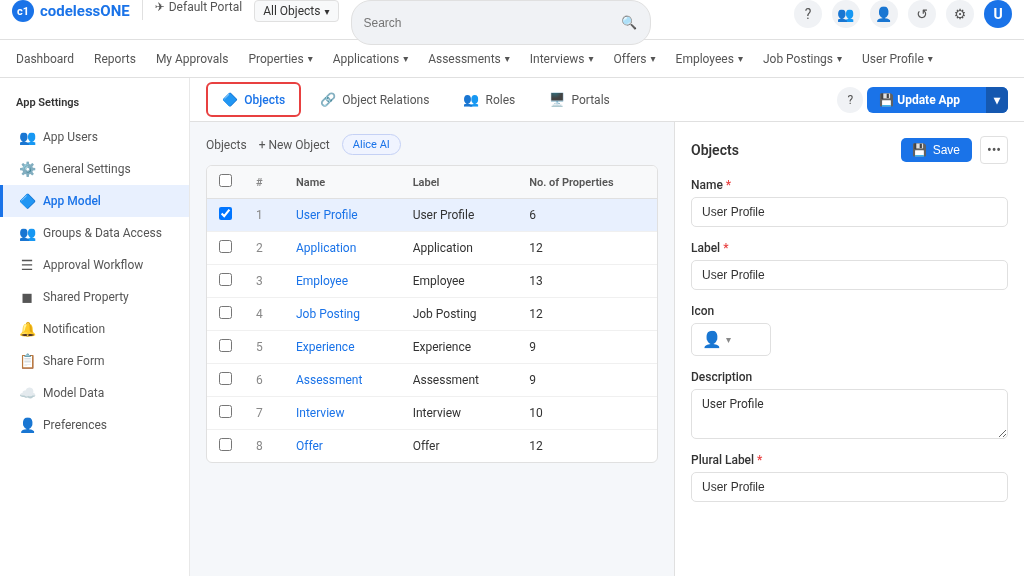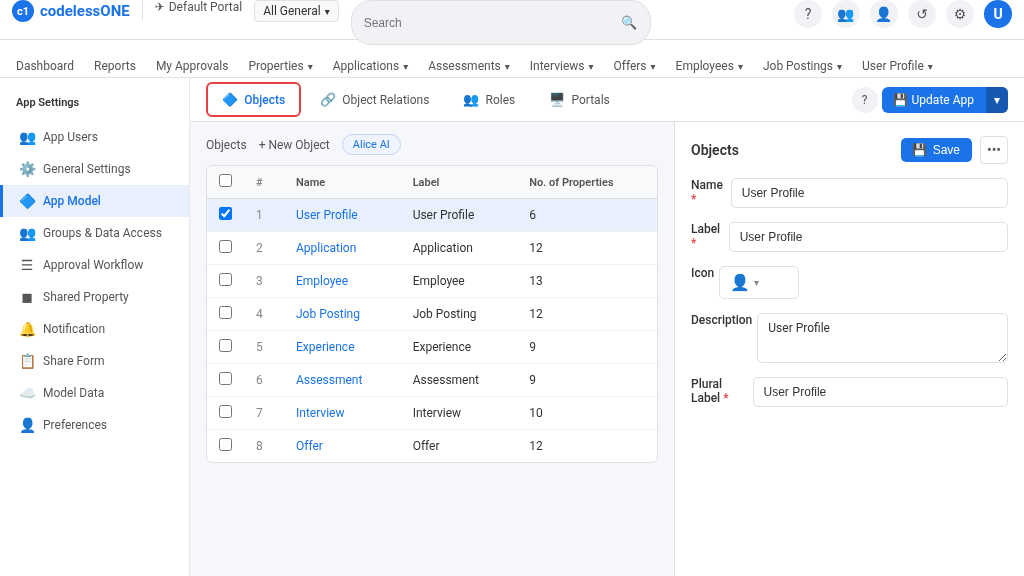--- a/index.html
+++ b/index.html
@@ -12,21 +12,21 @@
     .nav-divider { width: 1px; height: 20px; background: #e0e0e0; }
     .default-portal { display: flex; align-items: center; gap: 4px; font-size: 12px; color: #555; cursor: pointer; }
     .all-objects-btn { display: flex; align-items: center; gap: 4px; font-size: 12px; color: #333; border: 1px solid #e0e0e0; padding: 3px 8px; border-radius: 4px; cursor: pointer; background: #f8f9fa; }
     .search-box { flex: 1; display: flex; align-items: center; background: #f0f2f5; border: 1px solid #e0e0e0; border-radius: 20px; padding: 14px 12px; max-width: 300px; }
     .search-box input { background: none; border: none; outline: none; font-size: 12px; width: 100%; }
     .nav-icons { margin-left: auto; display: flex; align-items: center; gap: 10px; }
     .nav-icon { width: 28px; height: 28px; border-radius: 50%; background: #f0f2f5; display: flex; align-items: center; justify-content: center; cursor: pointer; color: #555; font-size: 14px; }
     .nav-icon.avatar { background: #1a73e8; color: white; font-weight: bold; }
 
     
-    .sub-nav { display: flex; align-items: flex-end; height: 38px; background: #fff; border-bottom: 1px solid #e0e0e0; padding: 0 16px; gap: 20px; }
+    .sub-nav { display: flex; align-items: center; height: 38px; background: #fff; border-bottom: 1px solid #e0e0e0; padding: 0 16px; gap: 20px; }
     .sub-nav-item { font-size: 12px; color: #555; cursor: pointer; padding: 4px 0; white-space: nowrap; display: flex; align-items: center; gap: 4px; }
     .sub-nav-item .chevron { font-size: 10px; }
 
     
     .main-layout { display: flex; height: calc(576px - 78px); }
 
     
     .sidebar { width: 190px; background: #fff; border-right: 1px solid #e8e8e8; padding: 12px 0; flex-shrink: 0; overflow-y: auto; }
     .sidebar-title { font-size: 11px; font-weight: 600; color: #333; padding: 6px 16px 12px; }
     .sidebar-item { display: flex; align-items: center; gap: 8px; padding: 8px 16px; cursor: pointer; font-size: 12px; color: #555; border-left: 3px solid transparent; }
@@ -36,21 +36,21 @@
     
     .content { flex: 1; background: #f5f7fa; overflow: hidden; display: flex; flex-direction: column; }
 
     
     .tab-bar { display: flex; align-items: center; background: #fff; border-bottom: 1px solid #e0e0e0; padding: 0 16px; height: 44px; gap: 4px; }
     .tab-item { display: flex; align-items: center; gap: 6px; padding: 8px 14px; border-radius: 6px; cursor: pointer; font-size: 12px; color: #555; border: 1px solid transparent; }
     .tab-item.active { background: #fff; border: 2px solid #e84040; color: #1a73e8; font-weight: 500; }
     .tab-icon { font-size: 13px; }
     .tab-spacer { flex: 1; }
     .help-icon { width: 26px; height: 26px; border-radius: 50%; background: #f0f2f5; display: flex; align-items: center; justify-content: center; font-size: 12px; cursor: pointer; color: #555; }
-    .update-app-btn { display: flex; align-items: center; gap: 0; background: #1a73e8; color: white; border: none; border-radius: 6px; cursor: pointer; font-size: 12px; font-weight: 400; overflow: hidden; }
+    .update-app-btn { display: flex; align-items: center; gap: 14px; background: #1a73e8; color: white; border: none; border-radius: 6px; cursor: pointer; font-size: 12px; font-weight: 700; overflow: hidden; }
     .update-app-main { padding: 6px 12px; }
     .update-app-arrow { padding: 6px 8px; background: #1558b0; }
 
     
     .objects-content { display: flex; flex: 1; overflow: hidden; }
     .objects-left { flex: 1; padding: 12px 16px; display: flex; flex-direction: column; gap: 10px; overflow: hidden; }
     .objects-toolbar { display: flex; align-items: center; gap: 12px; }
     .objects-label { font-size: 12px; color: #555; }
     .new-object-btn { display: flex; align-items: center; gap: 4px; font-size: 12px; color: #555; cursor: pointer; }
     .ai-btn { background: #f0f4ff; border: 1px solid #c5d1f5; color: #1a73e8; border-radius: 12px; padding: 3px 10px; font-size: 11px; cursor: pointer; }
@@ -68,21 +68,21 @@
     input[type=checkbox] { width: 13px; height: 13px; cursor: pointer; }
 
     
     .right-panel { width: 350px; background: #fff; border-left: 1px solid #e0e0e0; padding: 14px 16px; overflow-y: auto; display: flex; flex-direction: column; gap: 14px; }
     .panel-header { display: flex; align-items: center; justify-content: space-between; }
     .panel-title { font-size: 14px; font-weight: 600; color: #333; }
     .panel-actions { display: flex; align-items: center; gap: 8px; }
     .save-btn { display: flex; align-items: center; gap: 5px; background: #1a73e8; color: white; border: none; border-radius: 5px; padding: 5px 12px; font-size: 12px; cursor: pointer; font-weight: 500; }
     .more-btn { width: 28px; height: 28px; border-radius: 4px; border: 1px solid #e0e0e0; display: flex; align-items: center; justify-content: center; cursor: pointer; font-size: 14px; color: #555; }
 
-    .field-group { display: flex; flex-direction: row; gap: 5px; }
+    .field-group { display: flex; flex-direction: column; gap: 5px; }
     .field-label { font-size: 12px; font-weight: 500; color: #333; }
     .required { color: #e84040; }
     .field-input { width: 100%; border: 1px solid #e0e0e0; border-radius: 5px; padding: 7px 10px; font-size: 12px; color: #333; outline: none; background: #fff; }
 
     .icon-select { display: flex; align-items: center; gap: 4px; border: 1px solid #e0e0e0; border-radius: 5px; padding: 6px 10px; cursor: pointer; width: 80px; }
     .icon-select .person-icon { font-size: 16px; color: #555; }
     .icon-select .caret { font-size: 10px; color: #888; }
 
     .desc-textarea { width: 100%; border: 1px solid #e0e0e0; border-radius: 5px; padding: 7px 10px; font-size: 12px; color: #333; outline: none; resize: vertical; min-height: 50px; font-family: inherit; }
   </style>
@@ -93,21 +93,21 @@
   <div class="logo">
     <div class="logo-circle">c1</div>
     <span>codelessONE</span>
   </div>
   <div class="nav-divider"></div>
   <div class="default-portal">
     <span style="font-size:12px;">✈</span>
     <span>Default Portal</span>
   </div>
   <div class="all-objects-btn">
-    <span>All General</span>
+    <span>All Objects</span>
     <span style="font-size:10px;">▾</span>
   </div>
   <div class="search-box">
     <input type="text" placeholder="Search" style="">
     <span style="color:#aaa;font-size:13px;">🔍</span>
   </div>
   <div class="nav-icons">
     <div class="nav-icon">?</div>
     <div class="nav-icon">👥</div>
     <div class="nav-icon">👤</div>

